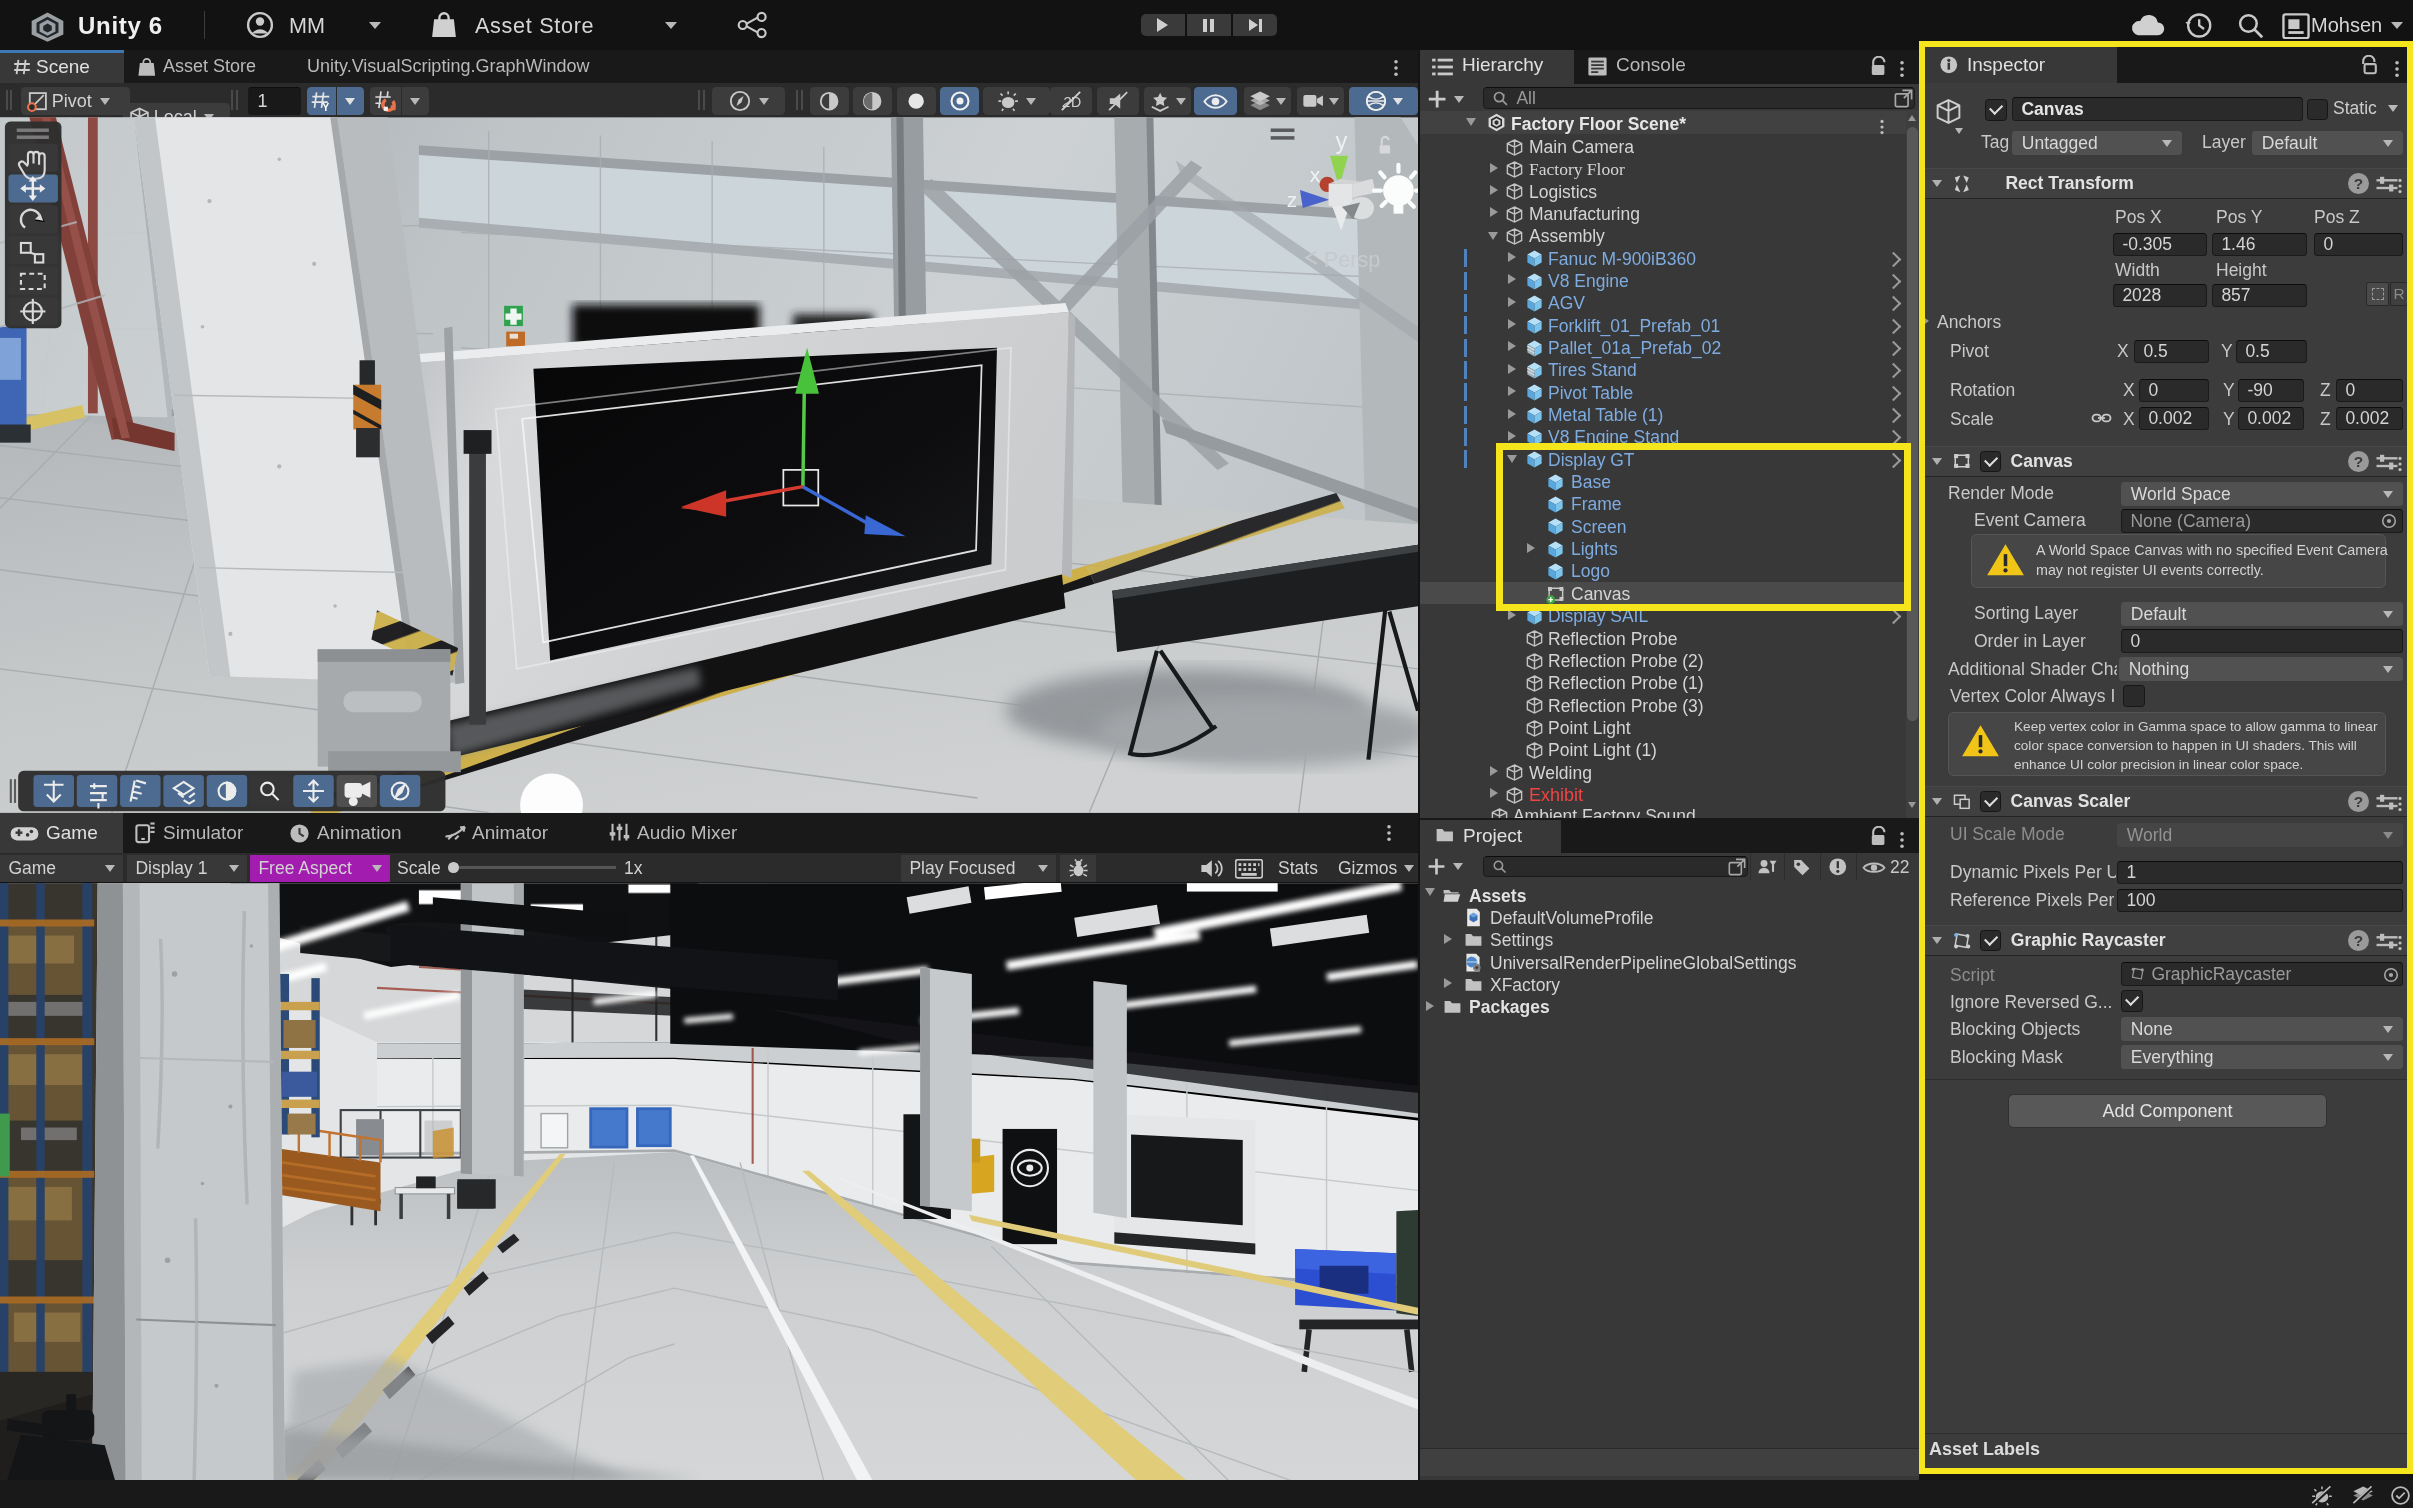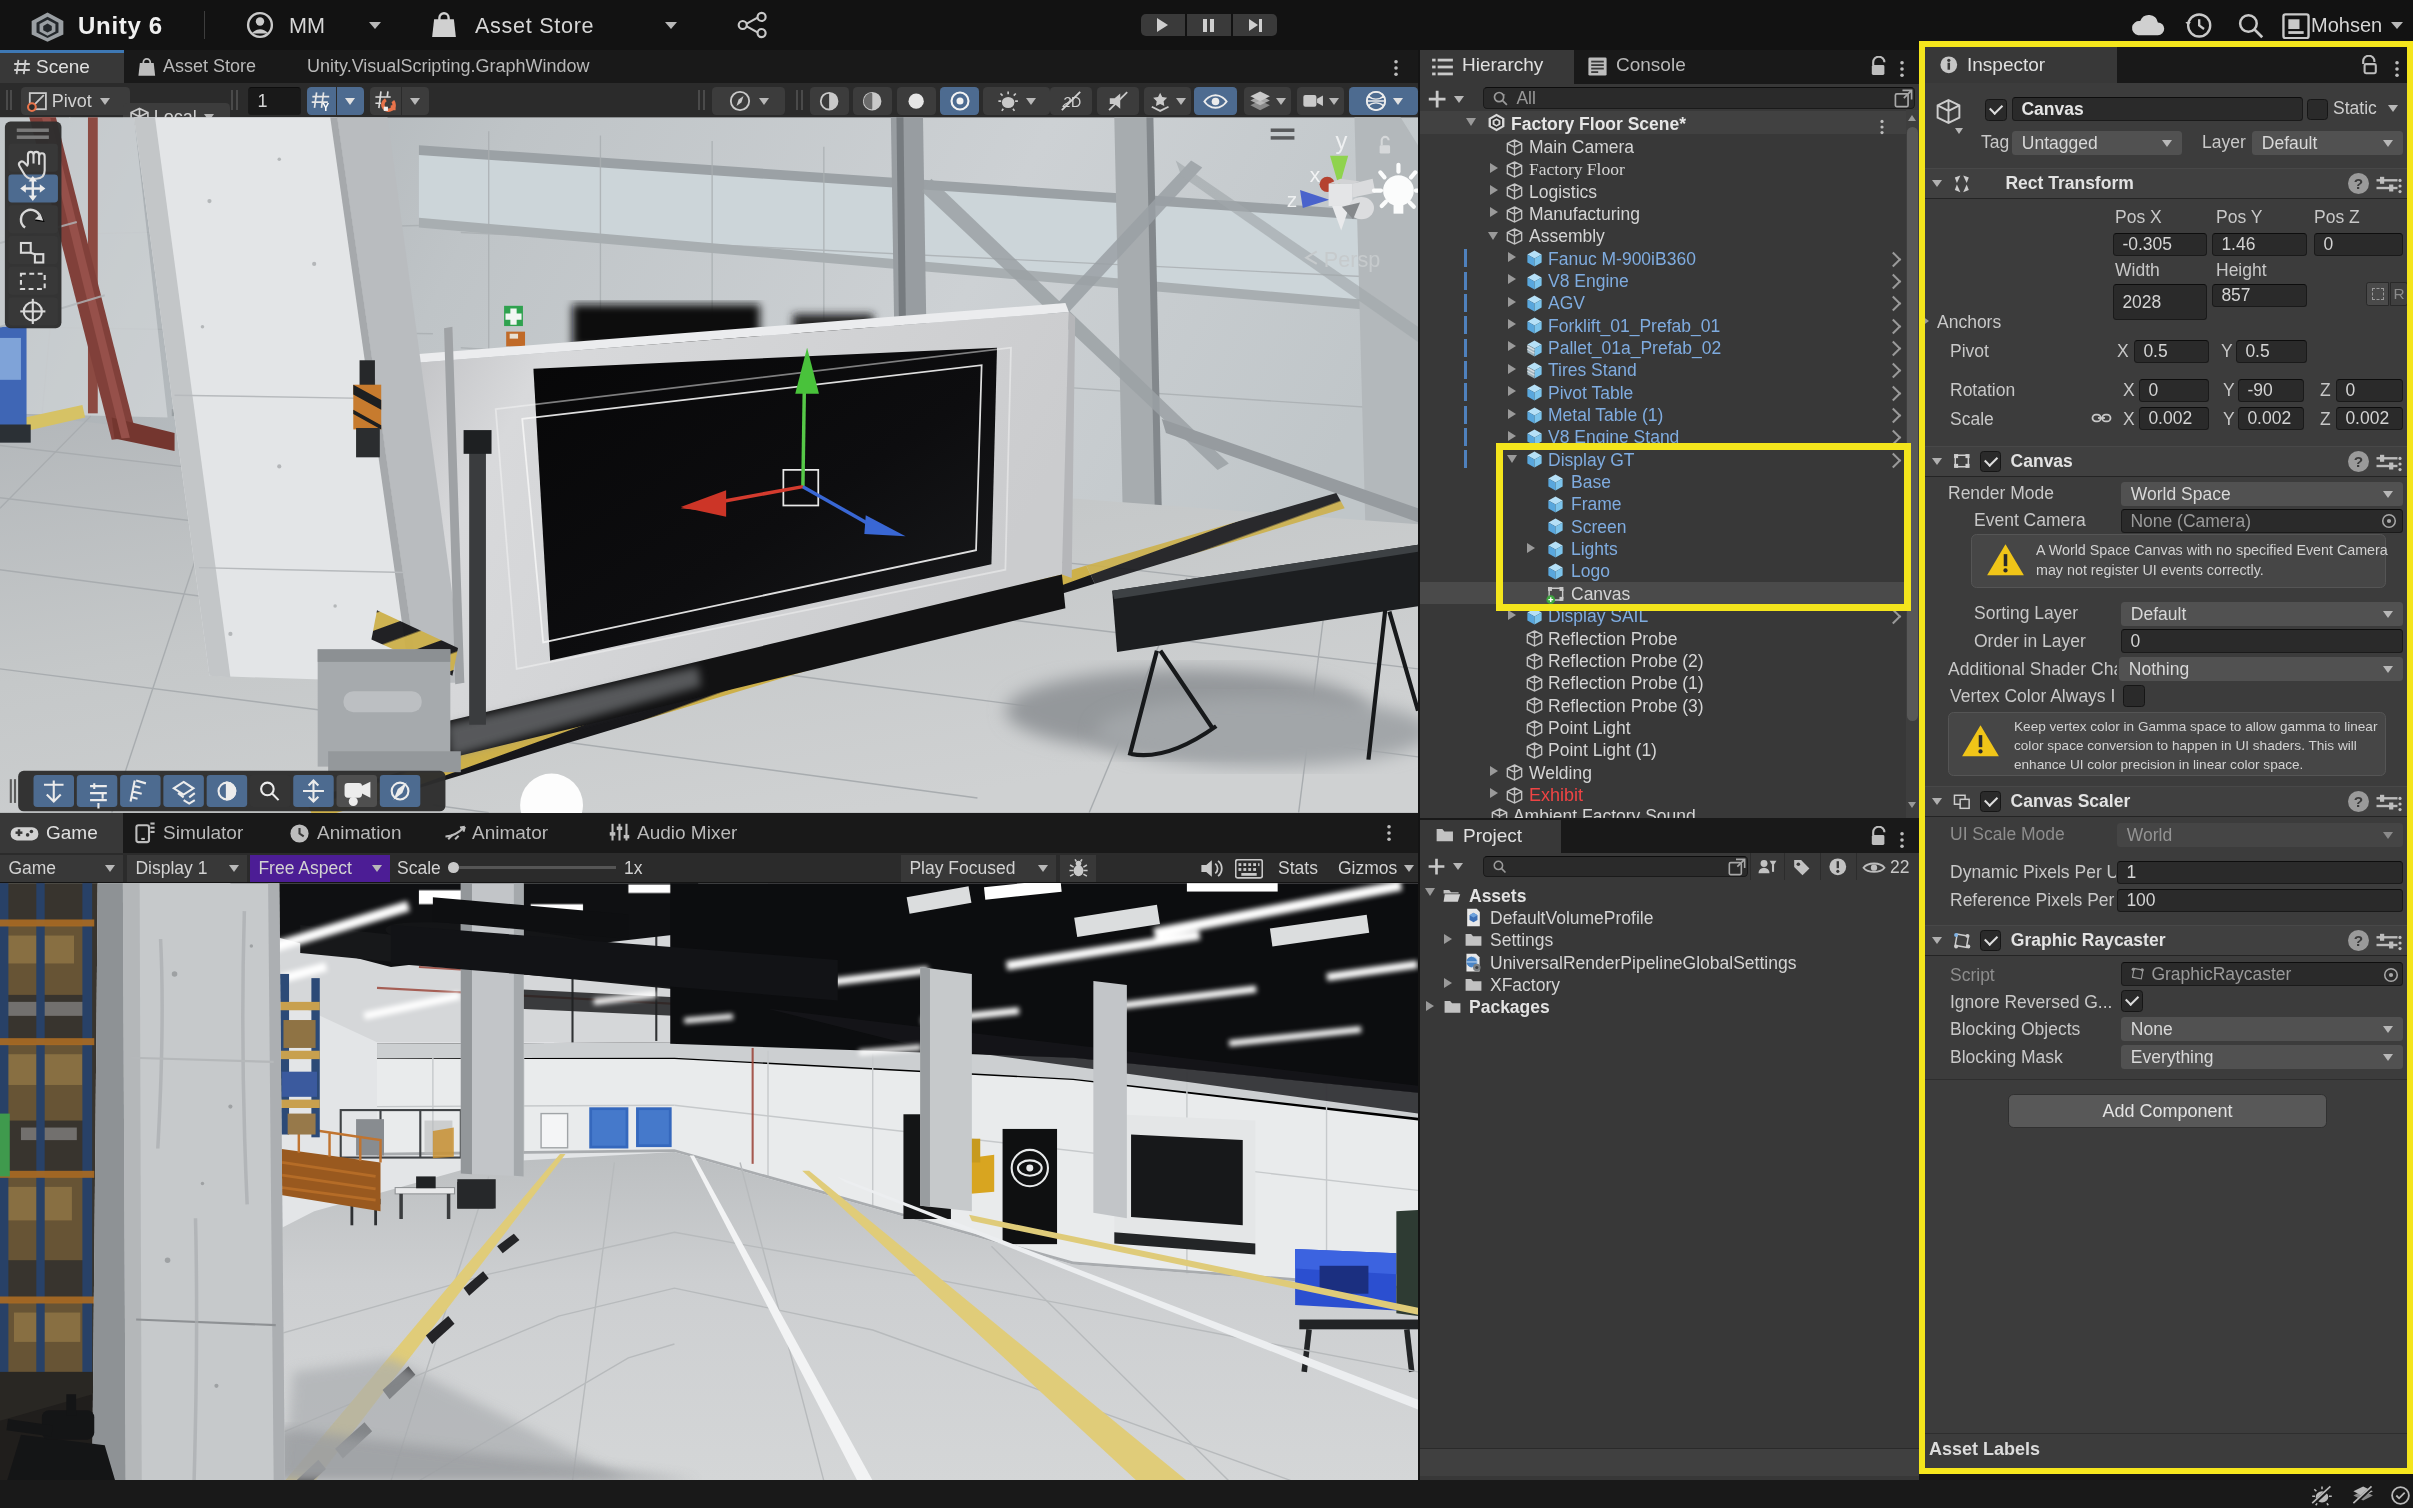--- a/index.html
+++ b/index.html
@@ -560,21 +560,21 @@
 
 <div class="abs" style="left:0;top:853px;width:1418px;height:29px;background:#2b2b2b;"></div>
 <div class="abs row" style="left:0;top:855px;width:123px;height:26.5px;background:#383838;justify-content:space-between;padding:0 8.4px;box-sizing:border-box;">
  <span style="font-size:17.5px;color:#d2d2d2;">Game</span>
       <div class="caret sm"></div>
 </div>
 <div class="abs row" style="left:127px;top:855px;width:120px;height:26.5px;background:#383838;justify-content:space-between;padding:0 8.4px;box-sizing:border-box;">
  <span style="font-size:17.5px;color:#d2d2d2;">Display 1</span>
       <div class="caret sm"></div>
 </div>
-<div class="abs row" style="left:250px;top:855px;width:140px;height:26.5px;background:#4c1d95;justify-content:space-between;padding:0 8.4px;box-sizing:border-box;">
+<div class="abs row" style="left:250px;top:855px;width:140px;height:26.5px;background:#a21caf;justify-content:space-between;padding:0 8.4px;box-sizing:border-box;">
  <span style="font-size:17.5px;color:#d2d2d2;">Free Aspect</span>
       <div class="caret sm"></div>
 </div>
 <div class="abs" style="left:397px;top:858px;font-size:17.5px;color:#d2d2d2;">Scale</div>
 <div class="abs" style="left:448px;top:862px;width:10.5px;height:10.5px;border-radius:50%;background:#c9c9c9;"></div>
 <div class="abs" style="left:459px;top:866px;width:157px;height:2.8px;background:#555;"></div>
 <div class="abs" style="left:624px;top:858px;font-size:17.5px;color:#d2d2d2;">1x</div>
 <div class="abs row" style="left:901px;top:855px;width:155px;height:26.5px;background:#383838;justify-content:space-between;padding:0 8.4px;box-sizing:border-box;">
  <span style="font-size:17.5px;color:#d2d2d2;">Play Focused</span>
       <div class="caret sm"></div>
@@ -1286,21 +1286,21 @@
       </div>
 </div>
 <div class="abs" style="left:2115px;top:207px;font-size:17.5px;color:#c8c8c8;">Pos X</div>
 <div class="abs" style="left:2216px;top:207px;font-size:17.5px;color:#c8c8c8;">Pos Y</div>
 <div class="abs" style="left:2314px;top:207px;font-size:17.5px;color:#c8c8c8;">Pos Z</div>
 <div class="abs field" style="left:2113px;top:233px;width:94px;height:23px;box-sizing:border-box;">-0.305</div>
 <div class="abs field" style="left:2212px;top:233px;width:95px;height:23px;box-sizing:border-box;">1.46</div>
 <div class="abs field" style="left:2314px;top:233px;width:89px;height:23px;box-sizing:border-box;">0</div>
 <div class="abs" style="left:2115px;top:260px;font-size:17.5px;color:#c8c8c8;">Width</div>
 <div class="abs" style="left:2216px;top:260px;font-size:17.5px;color:#c8c8c8;">Height</div>
-<div class="abs field" style="left:2113px;top:284px;width:94px;height:36px;box-sizing:border-box;">2028</div>
+<div class="abs field" style="left:2113px;top:284px;width:94px;height:23px;box-sizing:border-box;">2028</div>
 <div class="abs field" style="left:2212px;top:284px;width:95px;height:23px;box-sizing:border-box;">857</div>
 <div class="abs" style="left:2366px;top:282px;width:23px;height:24px;background:#4a4a4a;border-radius:2.8px 0 0 2.8px;border:0.7px solid #292929;box-sizing:border-box;">
       <div style="margin:4.9px;width:10.5px;height:10.5px;border:1.4px dashed #9a9a9a;"></div>
     </div>
 <div class="abs" style="left:2390px;top:282px;width:18px;height:24px;background:#3f3f3f;border-radius:0 2.8px 2.8px 0;border:0.7px solid #292929;box-sizing:border-box;color:#8a8a8a;font-size:15.4px;text-align:center;line-height:21px;">R</div>
 <div class="abs" style="left:1922px;top:316px;width:0;height:0;border-top:5.6px solid transparent;border-bottom:5.6px solid transparent;border-left:7.7px solid #9a9a9a;"></div>
 <div class="abs" style="left:1937px;top:312px;font-size:17.5px;color:#c8c8c8;">Anchors</div>
 <div class="abs" style="left:1950px;top:341px;font-size:17.5px;color:#c8c8c8;">Pivot</div>
 <div class="abs" style="left:2117px;top:341px;font-size:17.5px;color:#c8c8c8;">X</div>
 <div class="abs field" style="left:2134px;top:340px;width:75px;height:23px;box-sizing:border-box;">0.5</div>

